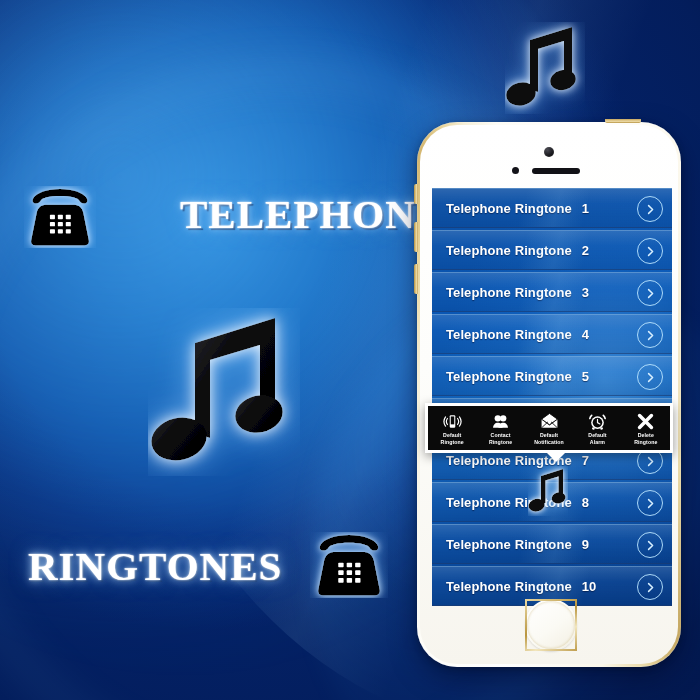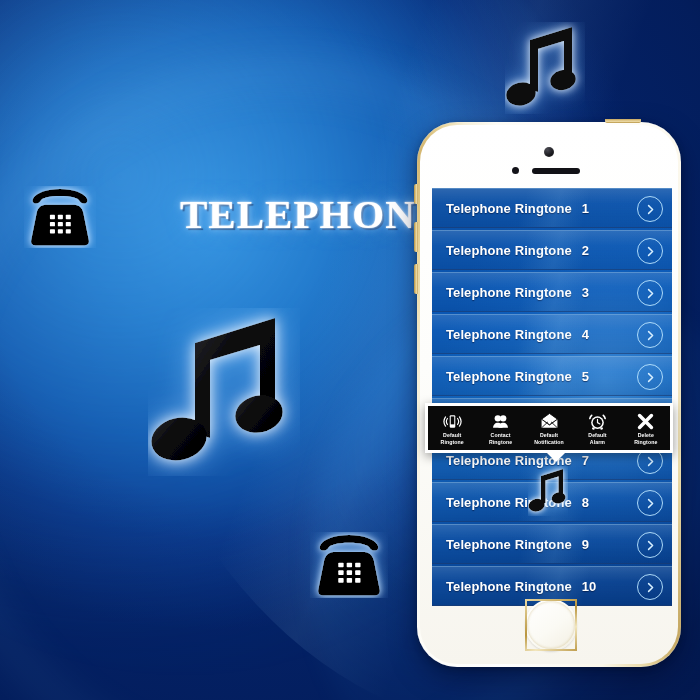--- a/index.html
+++ b/index.html
@@ -415,20 +415,21 @@
       </defs>
       <g filter="url(#gl4)">
         <path d="M47 125V35l80-25v90l-15 4.5V37L62 52v78z" fill="url(#ngrad)"></path>
         <ellipse cx="31" cy="131" rx="28" ry="21" transform="rotate(-13 31 131)" fill="url(#ngrad)"></ellipse>
         <ellipse cx="111" cy="106" rx="24" ry="18.5" transform="rotate(-13 111 106)" fill="url(#ngrad)"></ellipse>
       </g>
     </svg>
   </div>
 
   <div class="big-word word-telephone">TELEPHONE</div>
+  <div class="big-word word-ringtones">RINGTONES</div>
 
   <div class="device">
     <div class="side-btn side-mute"></div>
     <div class="side-btn side-volup"></div>
     <div class="side-btn side-voldn"></div>
     <div class="side-power"></div>
 
     <div class="device-inner">
       <div class="cam-dot"></div>
       <div class="sensor-dot"></div>

